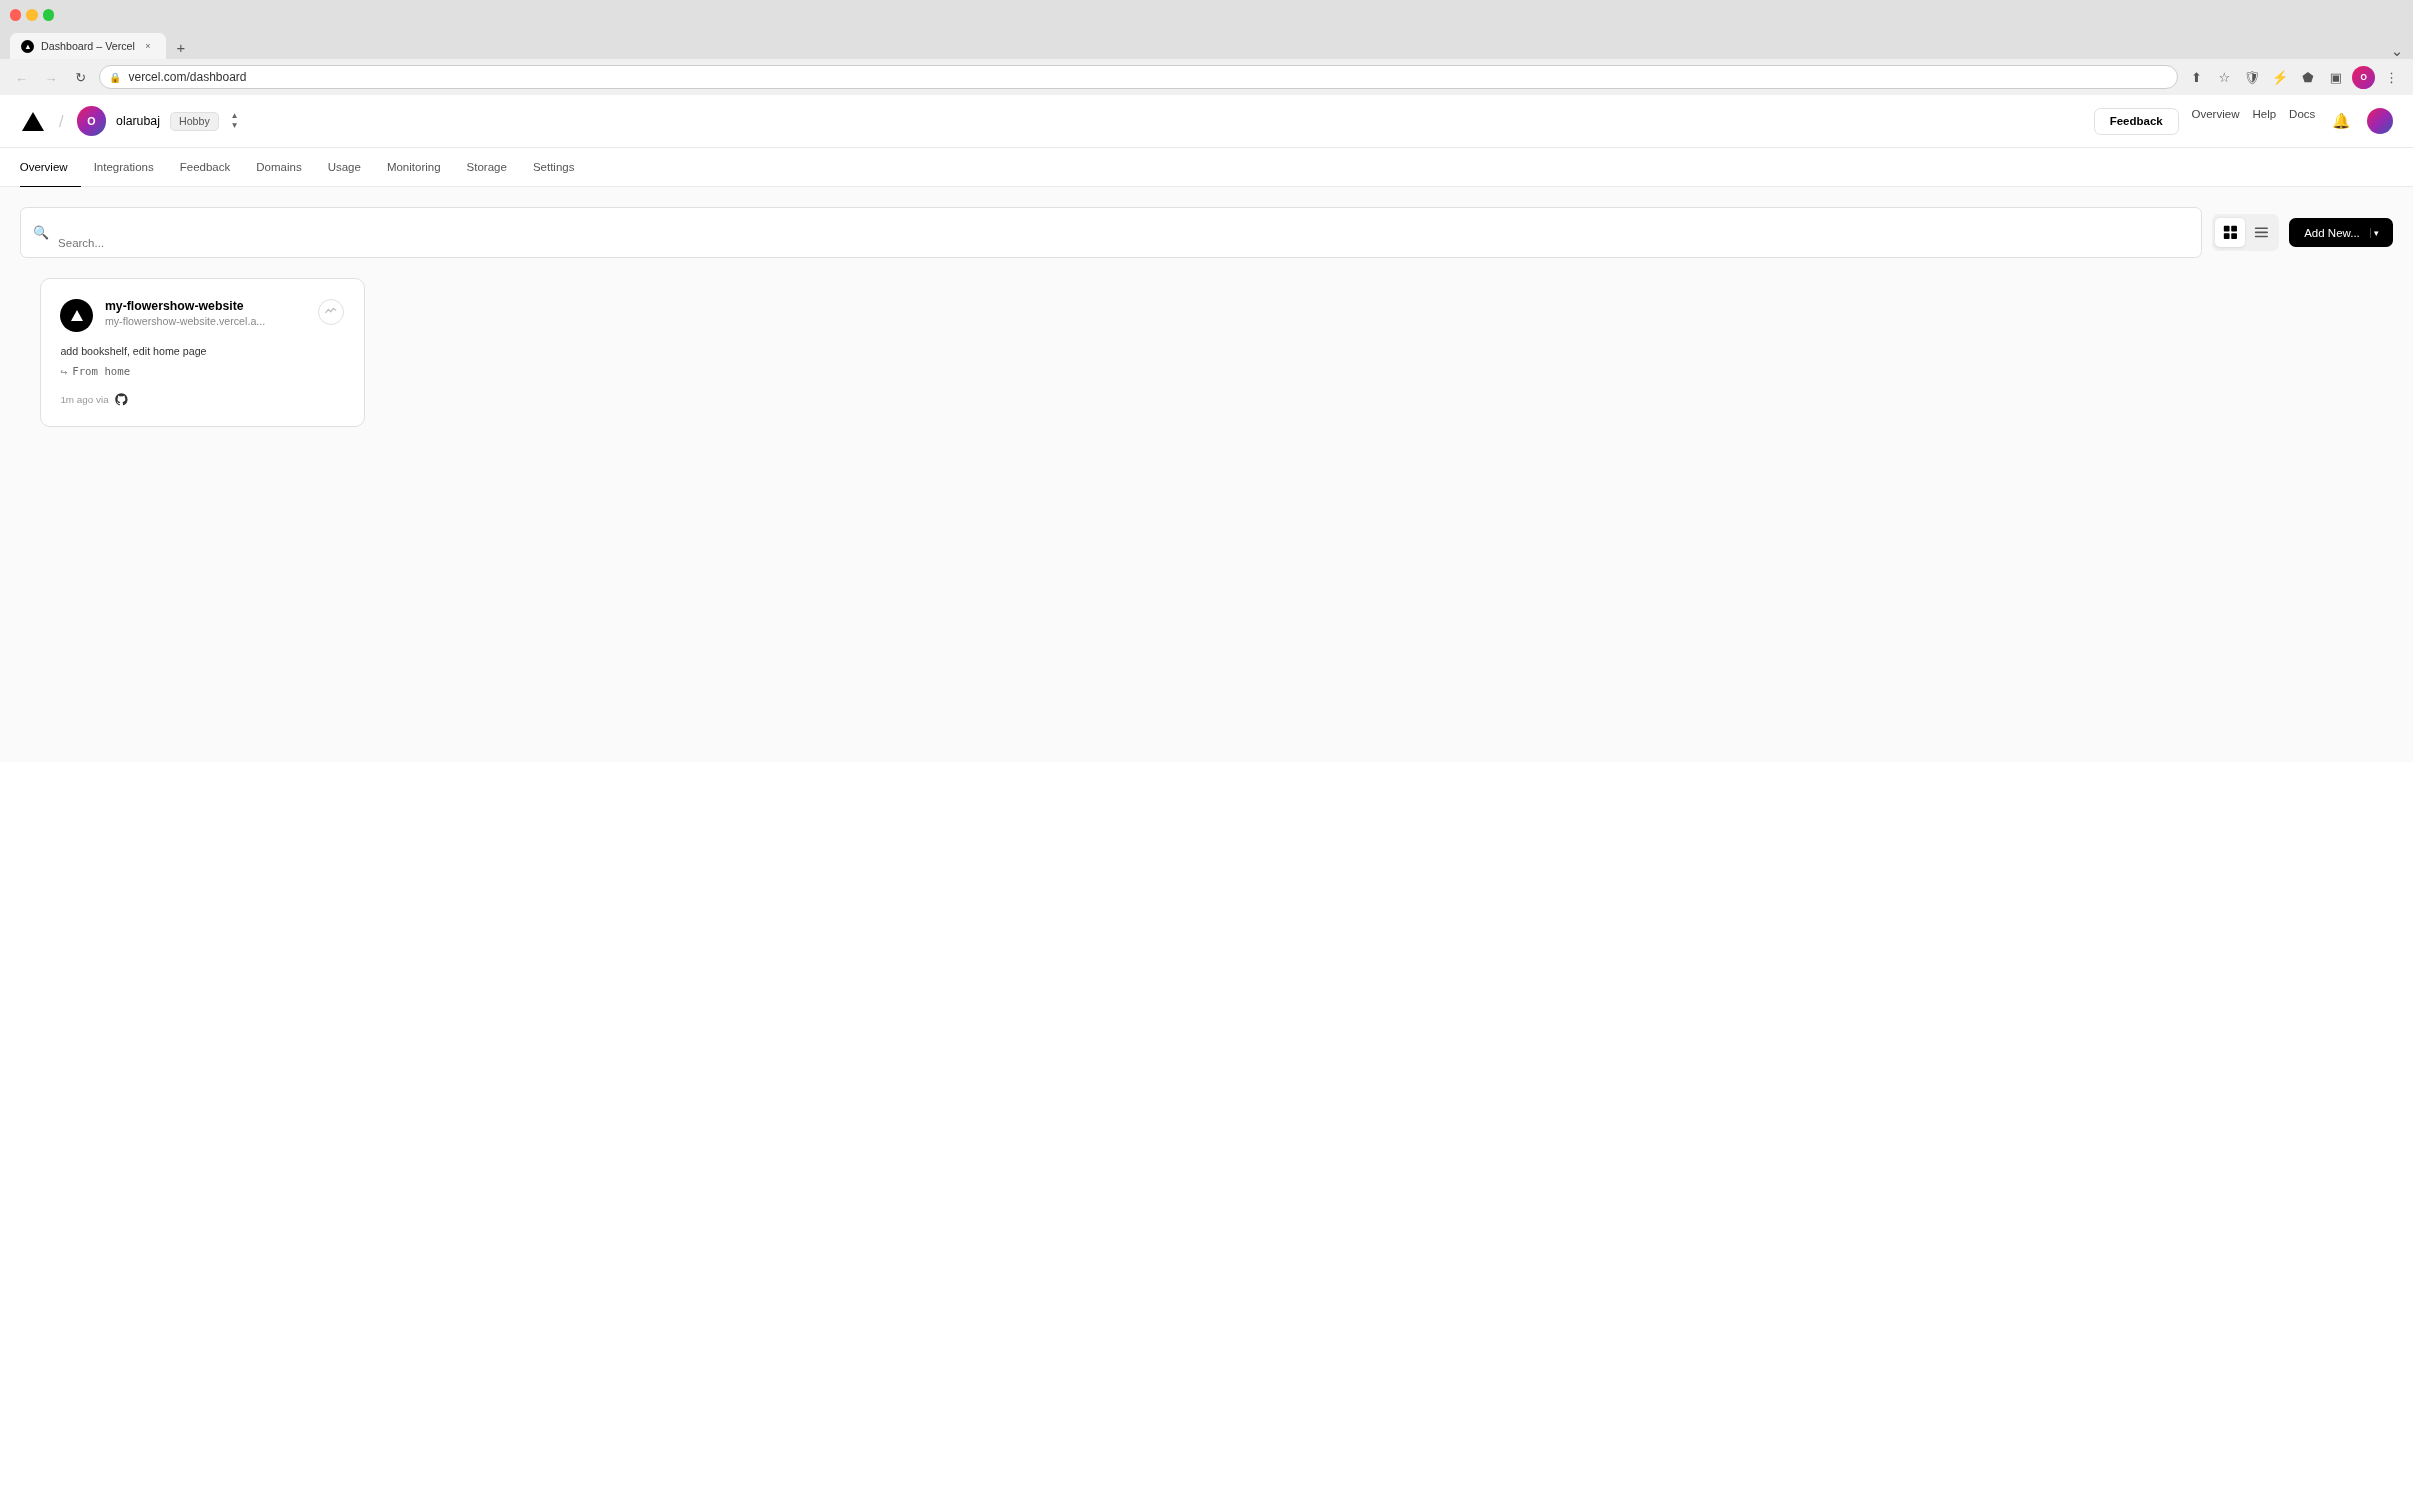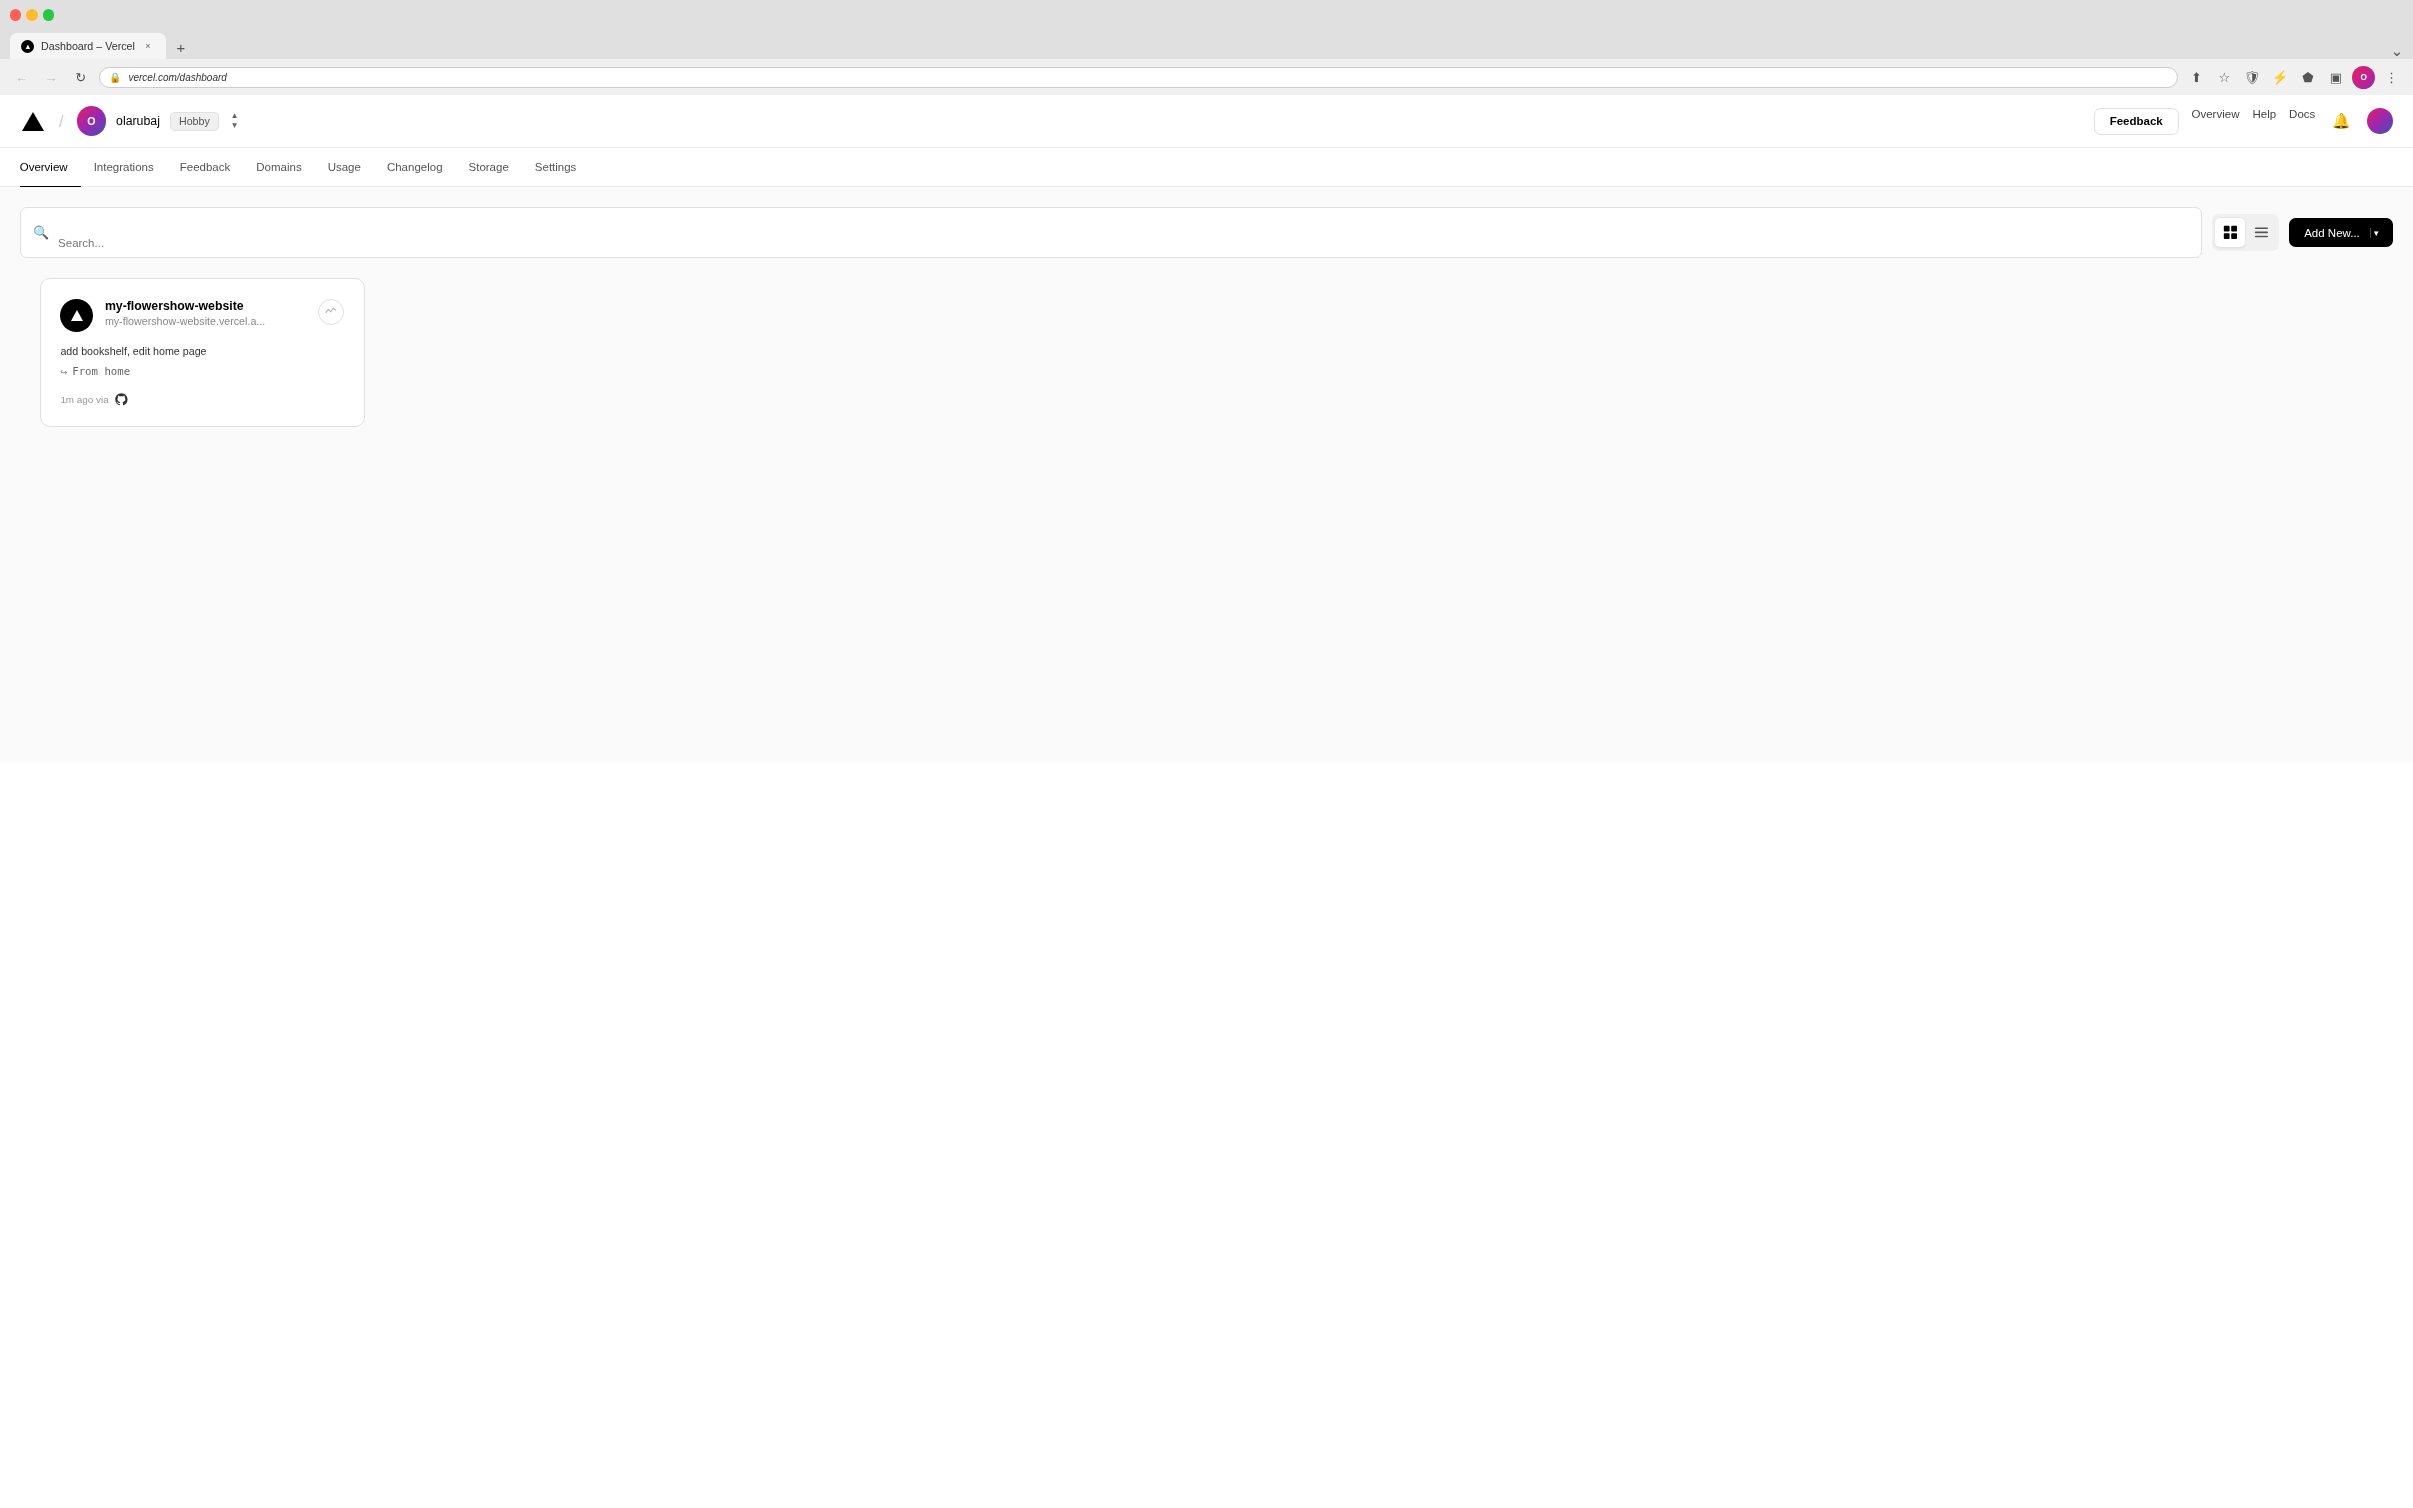--- a/index.html
+++ b/index.html
@@ -404,21 +404,21 @@
       <span>←</span>
     </div>
     <div class="nav-btn disabled">
       <span>→</span>
     </div>
     <div class="nav-btn">
       <span>↻</span>
     </div>
     <div class="address-bar">
       <span class="lock-icon">🔒</span>
-      <span style="font-size:10px;color:#333;font-style:italic;">vercel.com/dashboard</span>
+      <span style="font-size:12px;color:#333;">vercel.com/dashboard</span>
     </div>
     <div class="toolbar-actions">
       <div class="toolbar-icon">⬆</div>
       <div class="toolbar-icon">☆</div>
       <div class="toolbar-icon">🛡</div>
       <div class="toolbar-icon">⚡</div>
       <div class="toolbar-icon">⬟</div>
       <div class="toolbar-icon">▣</div>
       <div class="avatar-small">
         <span style="font-size:8.2px;">O</span>
@@ -467,21 +467,21 @@
     <a class="sub-nav-item">
       <span>Feedback</span>
     </a>
     <a class="sub-nav-item">
       <span>Domains</span>
     </a>
     <a class="sub-nav-item">
       <span>Usage</span>
     </a>
     <a class="sub-nav-item">
-      <span>Changelog</span>
+      <span>Monitoring</span>
     </a>
     <a class="sub-nav-item">
       <span>Storage</span>
     </a>
     <a class="sub-nav-item">
       <span>Settings</span>
     </a>
   </nav>
 
   <main class="main-content">

